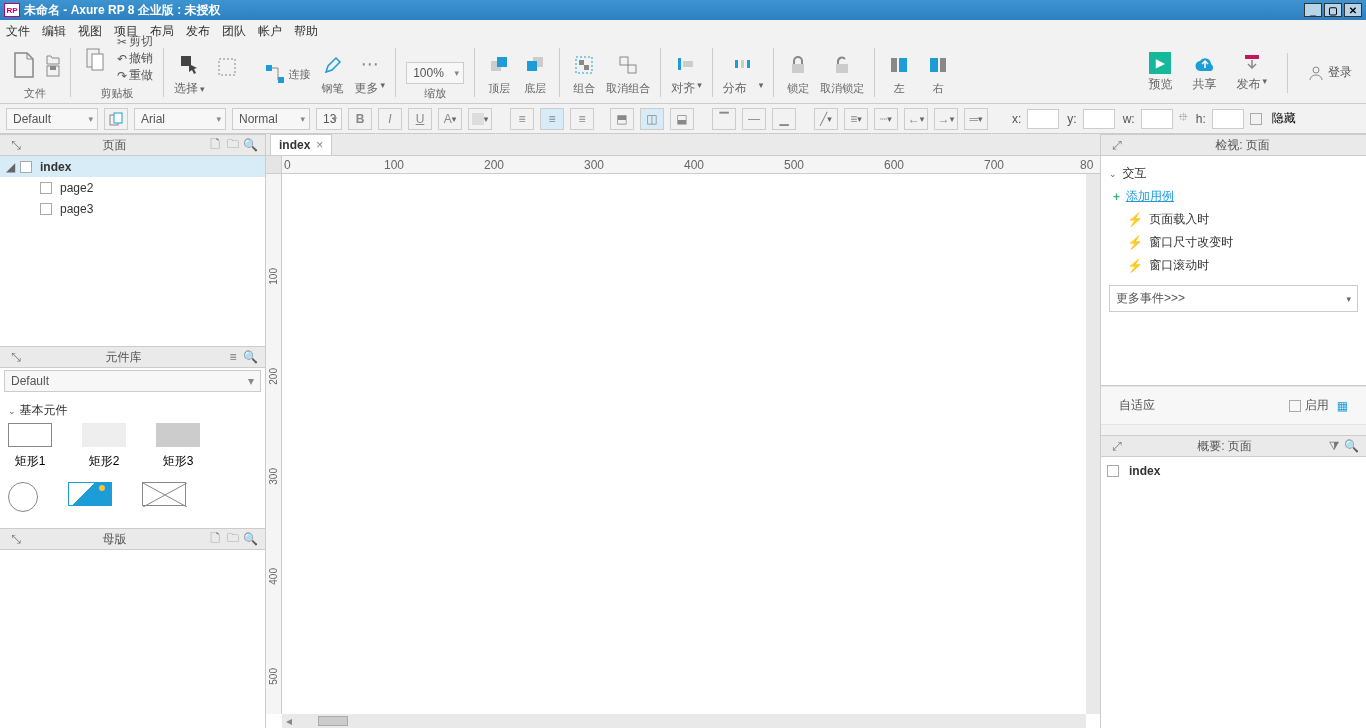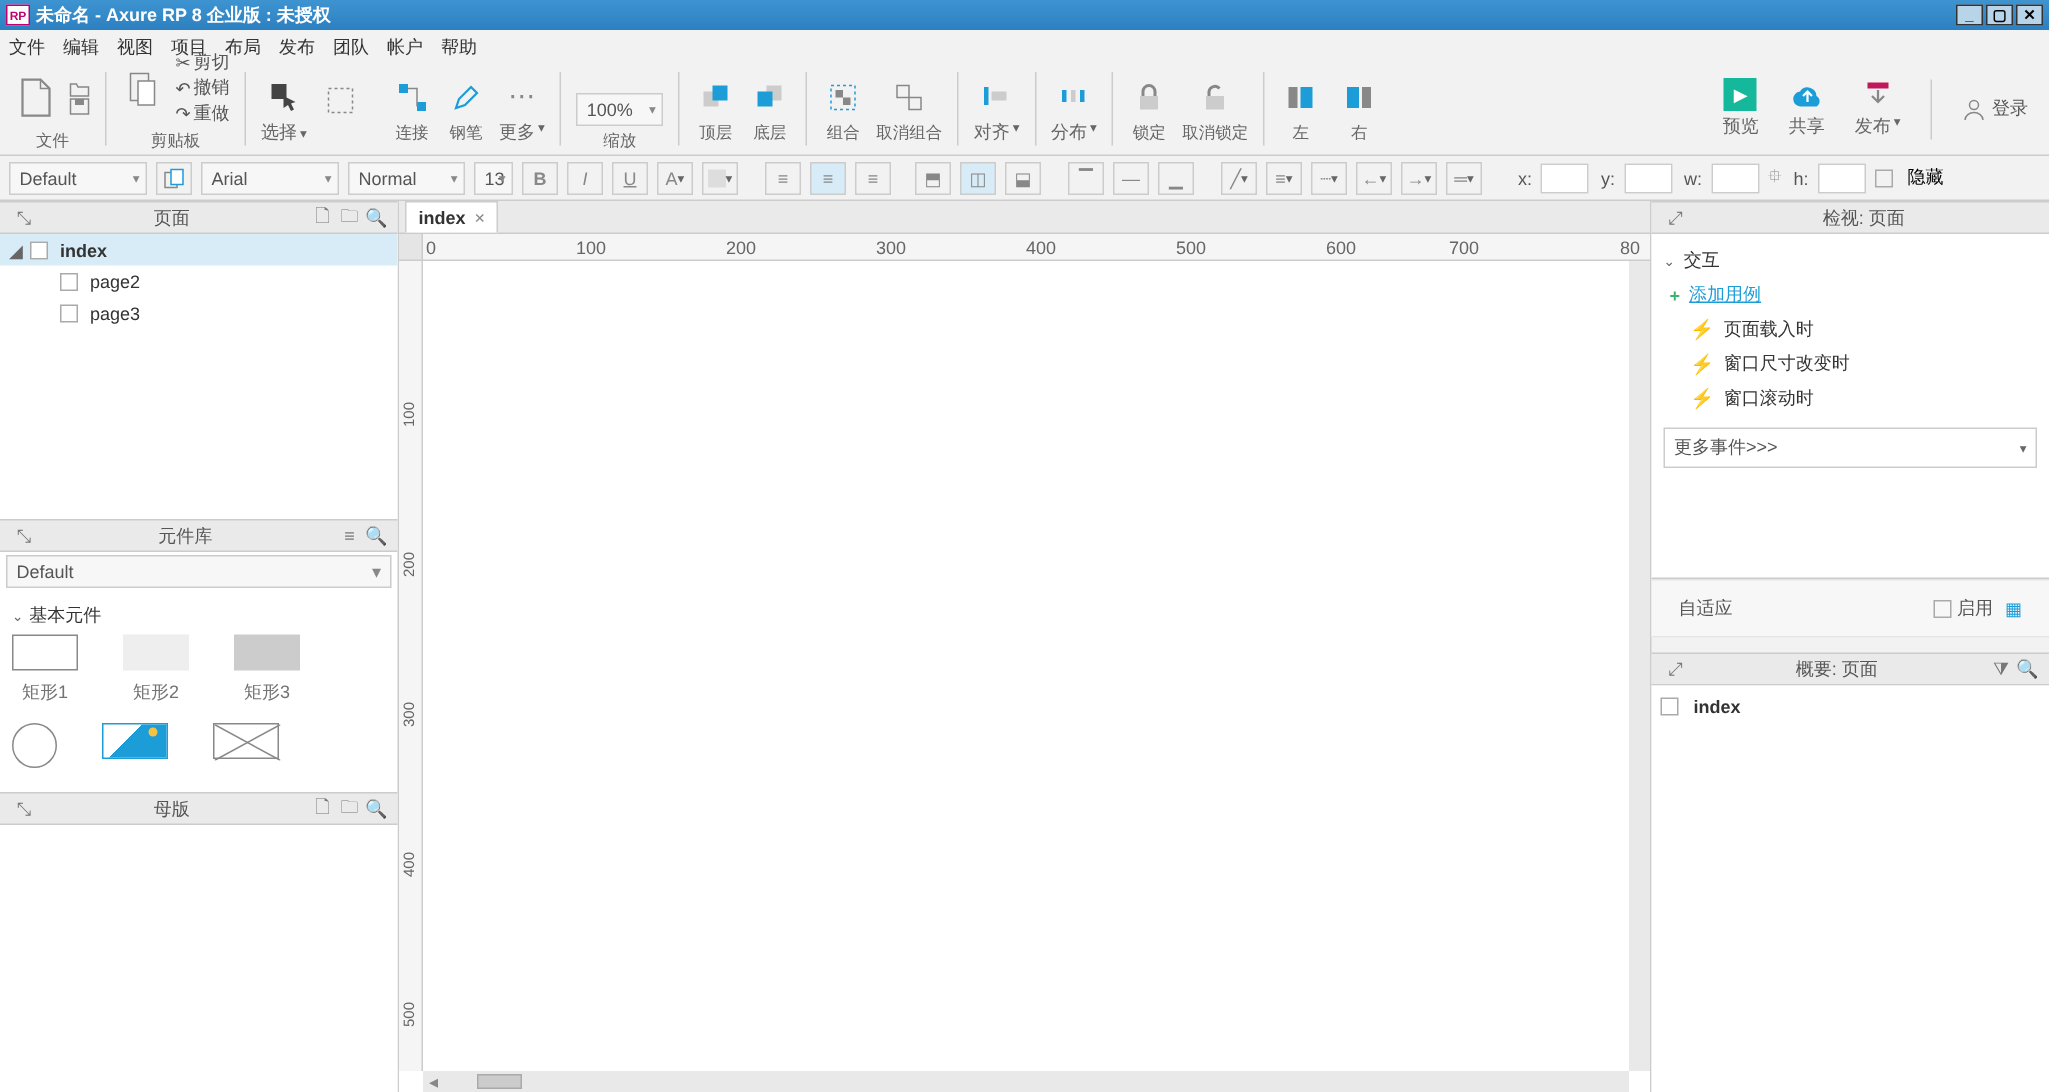--- a/index.html
+++ b/index.html
@@ -38,21 +38,21 @@
 .tree-item { display:flex; align-items:center; height:21px; padding-left:6px; gap:4px; color:#333;}
 .tree-item.indent1{ padding-left:40px;}
 .tree-item.sel{ background:#d7ecf7;}
 .fold-icon{width:10px; display:inline-block; color:#666;}
 .file-icon{width:12px;height:12px;border:1px solid #aaa; display:inline-block; margin-right:4px; background:#fff;}
 .lib-combo{ height:22px; border:1px solid #ccc; margin:2px 4px; display:flex; align-items:center; padding:0 6px; color:#555; background:#f7f7f7; position:relative;}
 .lib-combo::after{content:"▾"; position:absolute; right:6px; color:#888;}
 .lib-body{ padding:4px 8px 0; overflow:auto; flex:1;}
 .lib-section-title{ display:flex; align-items:center; gap:4px; padding:4px 0; color:#333;}
 .shapes{ display:flex; gap:30px; margin-bottom:12px;}
-.shape{ display:flex; flex-direction:column; align-items:center; gap:6px; color:#737373;}
+.shape{ display:flex; flex-direction:column; align-items:center; gap:6px; color:#000000;}
 .shape .box{ width:44px; height:24px;}
 .centercol { flex:1; display:flex; flex-direction:column; background:#fff;}
 .tabstrip{ height:22px; background:#eaeaea; border-bottom:1px solid #ccc; display:flex; align-items:flex-end;}
 .tab{ background:#fff; border:1px solid #ccc; border-bottom:none; height:21px; display:flex; align-items:center; padding:0 8px; margin-left:4px; gap:6px; color:#333; font-weight:bold;}
 .tab .close{ color:#888; font-weight:normal;}
 .canvas-wrap{ flex:1; position:relative; overflow:hidden;}
 .corner{position:absolute;left:0;top:0;width:16px;height:18px;background:#e5e5e5;border-right:1px solid #ccc;border-bottom:1px solid #ccc;}
 .hruler{position:absolute;left:16px;right:0;top:0;height:18px;background:#f5f5f5;border-bottom:1px solid #ccc; font-size:10px; color:#666;}
 .hruler span{ position:absolute; top:2px;}
 .vruler{position:absolute;left:0;top:18px;bottom:14px;width:16px;background:#f5f5f5;border-right:1px solid #ccc;}
@@ -175,21 +175,21 @@
             <svg width="20" height="20">
               <rect x="2" y="2" width="16" height="16" fill="none" stroke="#888" stroke-dasharray="2"></rect>
             </svg>
           </span>
         <span class="tb-label">&nbsp;</span>
       </div>
     </div>
   </div>
   <div class="tb-group">
     <div class="tb-group-inner">
-      <div style="display:flex;flex-direction:column;align-items:center;">
+      <div style="display:flex;flex-direction:row;align-items:center;">
         <span class="big-icon">
             <svg width="20" height="20">
               <rect x="1" y="1" width="6" height="6" fill="#1d9dd8"></rect>
               <rect x="13" y="13" width="6" height="6" fill="#1d9dd8"></rect>
               <path d="M7 4h6v12" fill="none" stroke="#888"></path>
             </svg>
           </span>
         <span class="tb-label">连接</span>
       </div>
       <div style="display:flex;flex-direction:column;align-items:center;">
@@ -284,21 +284,21 @@
   <div class="tb-group">
       <div class="tb-group-inner">
     <div style="display:flex;flex-direction:column;align-items:center;">
           <span class="big-icon">
             <svg width="20" height="20">
               <rect x="2" y="6" width="3" height="8" fill="#1d9dd8"></rect>
               <rect x="8" y="6" width="3" height="8" fill="#ccc"></rect>
               <rect x="14" y="6" width="3" height="8" fill="#1d9dd8"></rect>
             </svg>
           </span>
-          <span class="tb-label" style="display:flex;gap:2px;">
+          <span class="tb-label" style="display:flex;gap:12px;">
             <span>分布</span>
             <span class="caret">▾</span>
           </span>
         </div>
   </div>
     </div>
   <div class="tb-sep"></div>
   <div class="tb-group">
       <div class="tb-group-inner">
     <div style="display:flex;flex-direction:column;align-items:center;">
@@ -544,21 +544,21 @@
     <div class="canvas-wrap">
       <div class="corner"></div>
       <div class="hruler">
         <span style="left:2px">0</span>
         <span style="left:102px">100</span>
         <span style="left:202px">200</span>
         <span style="left:302px">300</span>
         <span style="left:402px">400</span>
         <span style="left:502px">500</span>
         <span style="left:602px">600</span>
-        <span style="left:684px">700</span>
+        <span style="left:702px">700</span>
         <span style="left:798px">80</span>
       </div>
       <div class="vruler">
         <span style="top:94px">100</span>
         <span style="top:194px">200</span>
         <span style="top:294px">300</span>
         <span style="top:394px">400</span>
         <span style="top:494px">500</span>
       </div>
       <div class="canvas"></div>

